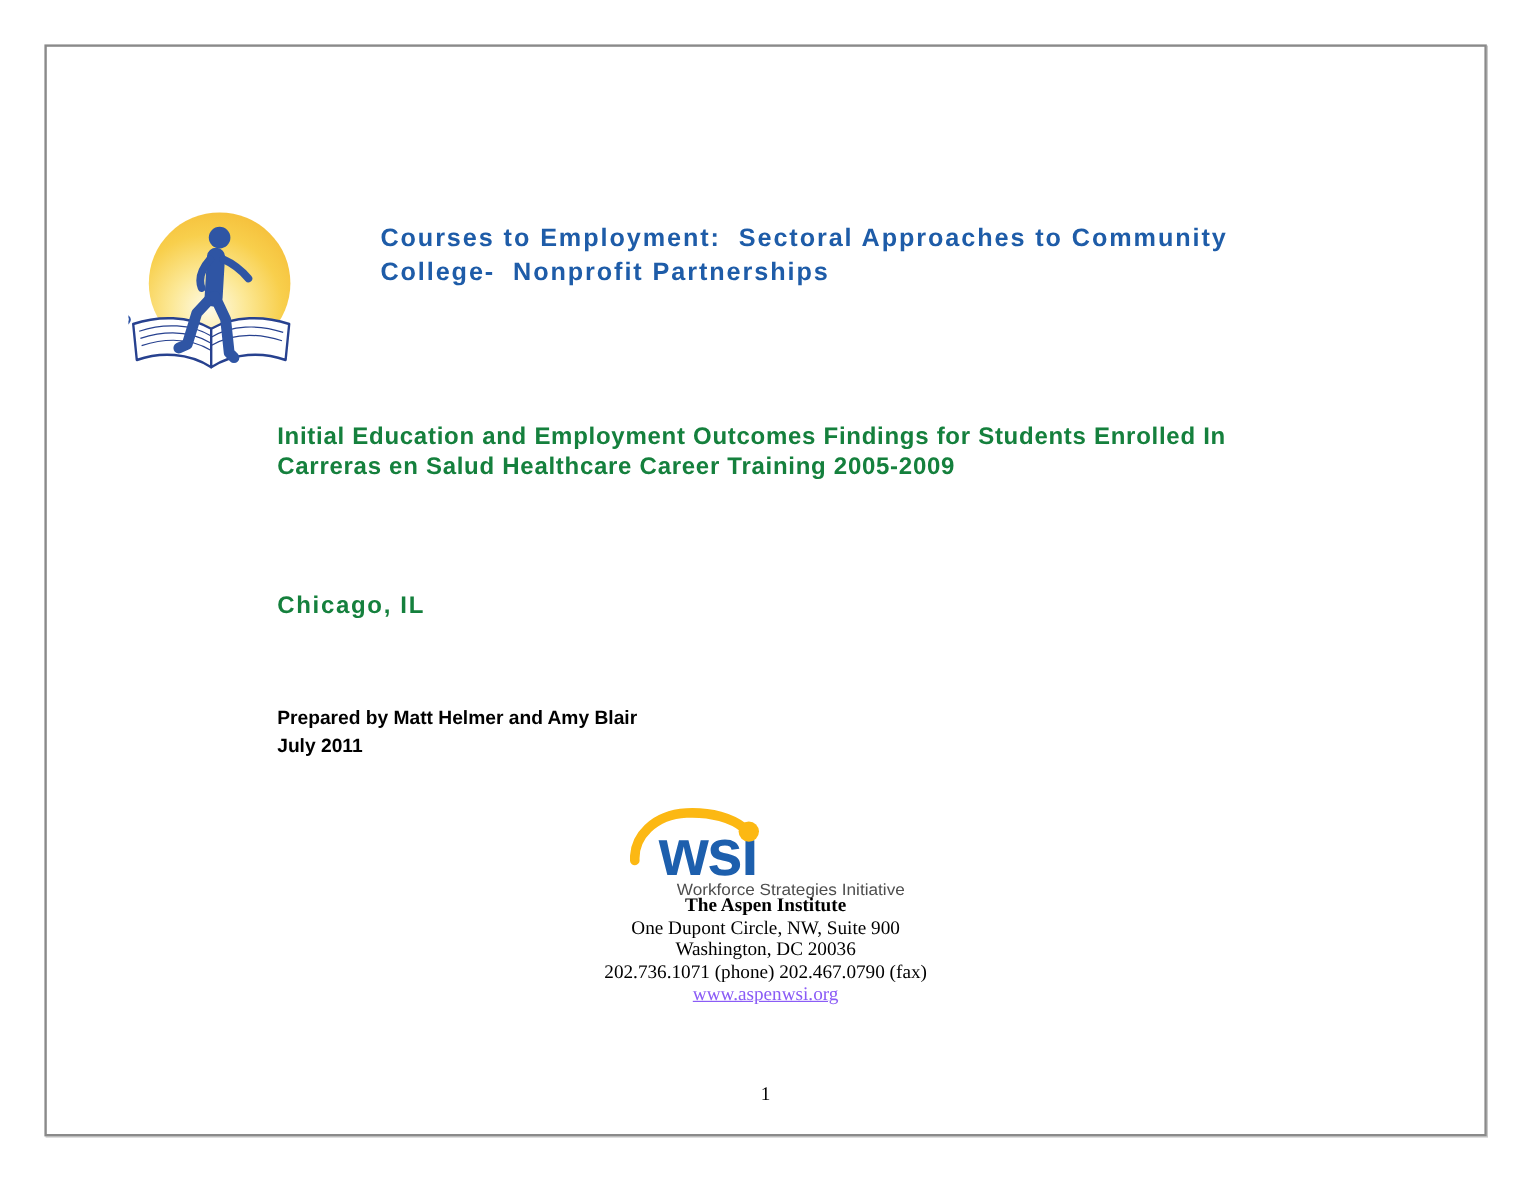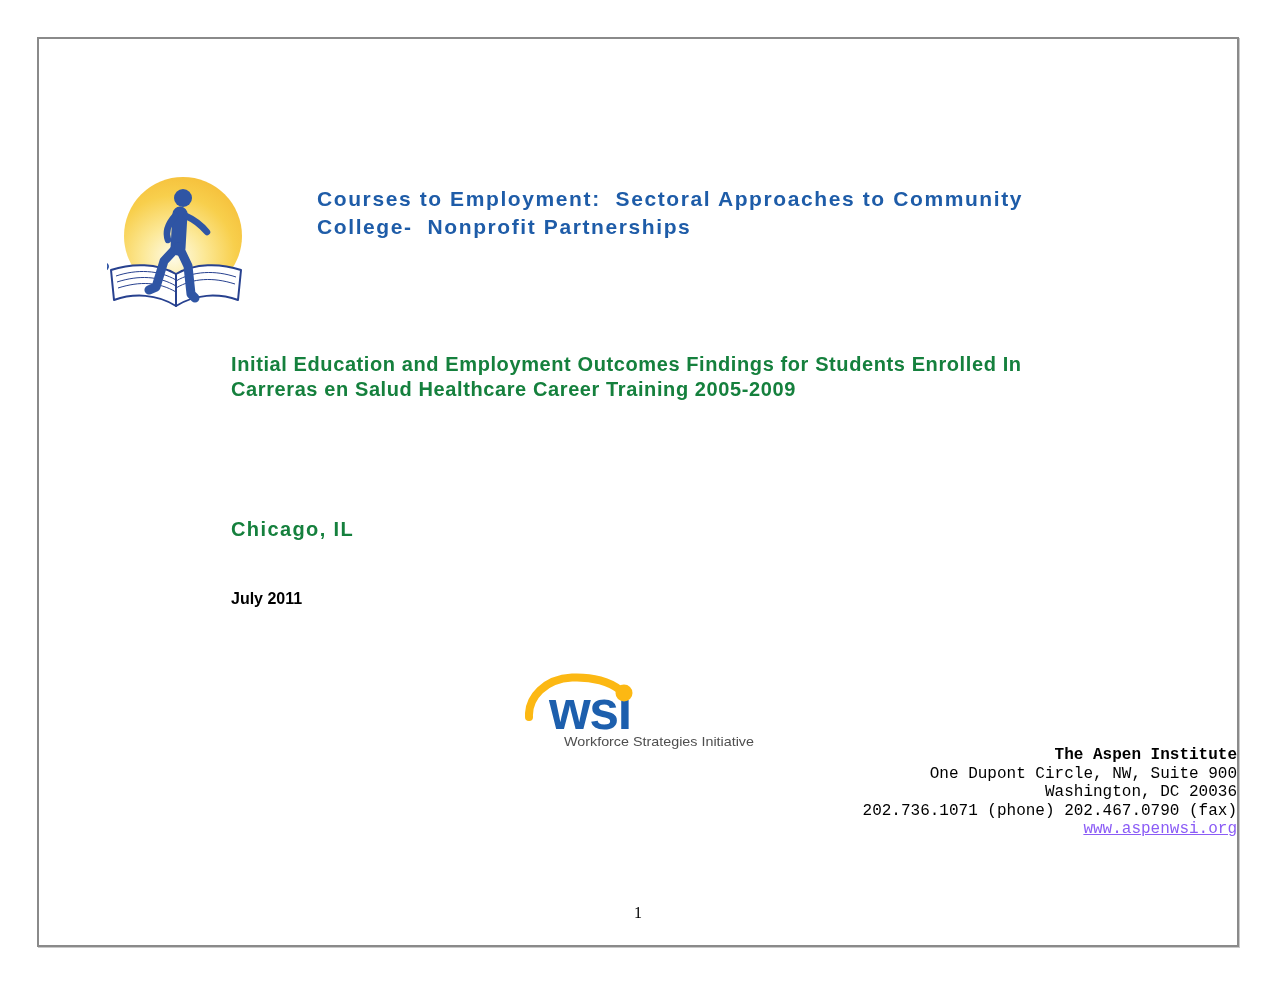--- a/index.html
+++ b/index.html
@@ -42,21 +42,21 @@
     width: 940px;
     font-weight: bold;
     font-size: 20px;
     line-height: 24.5px;
     letter-spacing: 0.6px;
     color: #15803d;
     white-space: pre-wrap;
   }
   .p1 { top: 313px; }
   .p2 { top: 387px; }
-  .p3 { top: 478px; letter-spacing: 1.4px; }
+  .p3 { top: 454px; letter-spacing: 1.4px; }
   .byline {
     position: absolute;
     left: 192px; top: 548px;
     font-weight: bold;
     font-size: 16px;
     line-height: 23.5px;
     color: #000000;
   }
   .wsi-logo {
     position: absolute;
@@ -77,22 +77,22 @@
   .logo-arc-text {
     font-family: "Liberation Sans", sans-serif;
     font-weight: bold;
     font-size: 13px;
     letter-spacing: 1px;
     fill: #2B51A3;
   }
   .aspen {
     position: absolute;
     left: 0; right: 0; top: 707px;
-    text-align: right;
-    font-family: Liberation Mono, monospace;
+    text-align: center;
+    font-family: Liberation Serif, serif;
     font-size: 16px;
     line-height: 18.6px;
     color: #000000;
   }
   .aspen-name { font-weight: bold; }
   .aspen a.link {
     color: #8b5cf6;
     text-decoration: underline;
   }
   .page-number {
@@ -152,20 +152,21 @@
     </div>
 
     <div class="doc-title">Courses to Employment:  Sectoral Approaches to Community
 College-  Nonprofit Partnerships</div>
 
     <div class="body-para p1">Initial Education and Employment Outcomes Findings for Students Enrolled In
 Carreras en Salud Healthcare Career Training 2005-2009</div>
     <div class="body-para p3">Chicago, IL</div>
 
     <div class="byline">
+      <div>Prepared by Matt Helmer and Amy Blair</div>
       <div>July 2011</div>
     </div>
 
     <svg class="wsi-logo" viewBox="0 0 230 78" width="230" height="78">
       <path d="M 4,44 C 3,24 20,6 47,4.5 C 68,3.5 85,9 95,17" stroke="#FCB813" stroke-width="8" fill="none" stroke-linecap="round"></path>
       <text class="wsi-text" x="24" y="56" textLength="82" lengthAdjust="spacingAndGlyphs">wsi</text>
       <circle cx="99" cy="20" r="8.5" fill="#FCB813"></circle>
       <text class="wsi-tagline" x="39" y="73" textLength="190" lengthAdjust="spacingAndGlyphs">Workforce Strategies Initiative</text>
     </svg>
 

